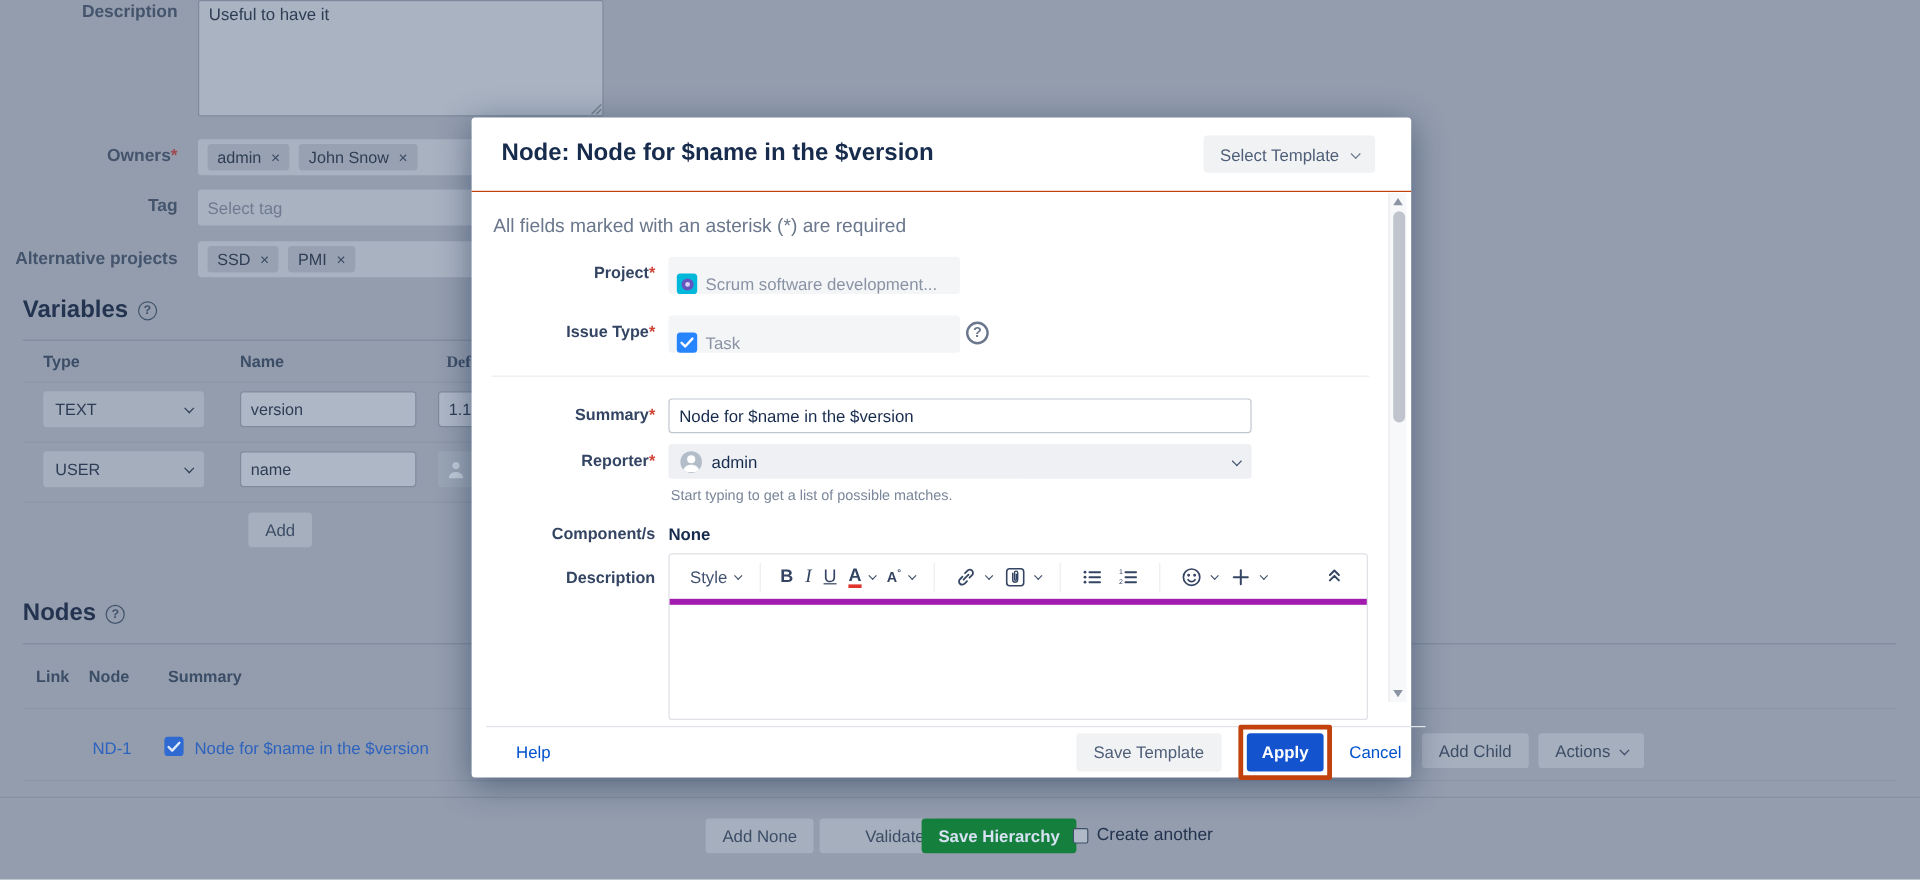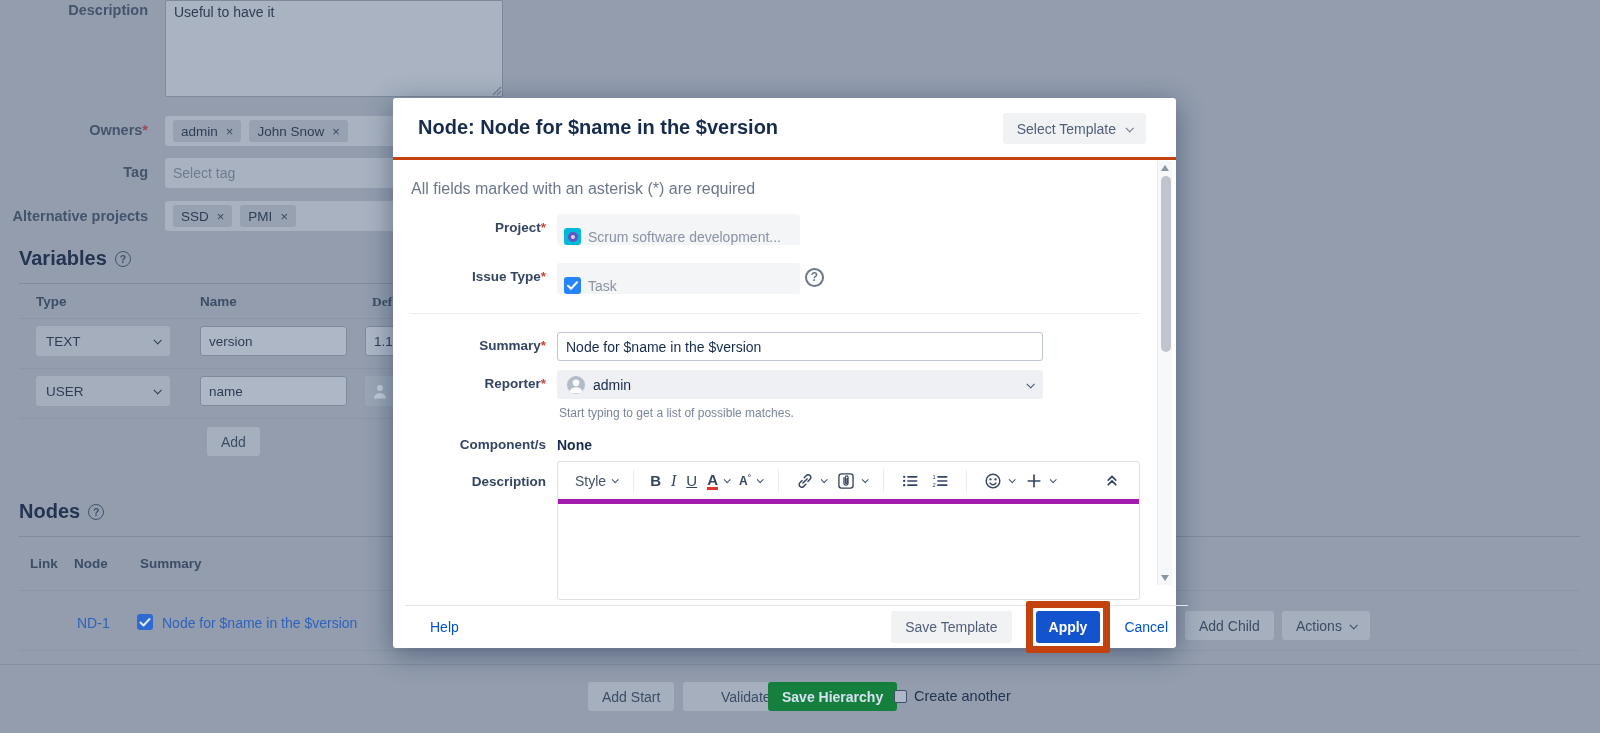--- a/index.html
+++ b/index.html
@@ -25,21 +25,21 @@
   .bg-btn.primary { background:#15803d; color:#d6e1f3; font-weight:700; }
   .chev { display:inline-block; width:6px; height:6px; border-right:1.8px solid currentColor; border-bottom:1.8px solid currentColor; transform:rotate(45deg) translateY(-1px); }
   .bg-link { color:#2e63bd; font-size:14px; text-decoration:none; cursor:pointer; }
   .cbox { display:inline-block; width:16px; height:16px; border-radius:3px; background:#2e6ad2; position:relative; }
   .cbox svg { position:absolute; inset:0; }
   .avatar-sq { position:absolute; width:30px; height:30px; border-radius:3px; background:#9aa5b5; display:flex; align-items:center; justify-content:center; }
   .bg-cbx-empty { position:absolute; width:13px; height:13px; background:#aeb8c6; border:1.5px solid #3f5068; border-radius:2px; }
 
   
   .modal { position:absolute; left:393px; top:98px; width:783px; height:550px; background:#ffffff; border-radius:3px; box-shadow:0 6px 28px rgba(9,30,66,.45); z-index:20; }
-  .modal-header { position:absolute; left:0; top:0; width:100%; height:62px; border-bottom:3px solid #c2410c; }
+  .modal-header { position:absolute; left:0; top:0; width:100%; height:62px; border-bottom:1px solid #c2410c; }
   .modal-title { position:absolute; left:25px; top:18px; font-size:20px; font-weight:700; color:#172b4d; }
   .btn-gray { background:#f1f2f4; border:none; border-radius:3px; color:#505f79; font-size:14px; font-family:"Liberation Sans", sans-serif; display:flex; align-items:center; justify-content:center; gap:10px; cursor:pointer; }
   .select-template { position:absolute; right:30px; top:15px; height:31px; padding:0 14px; }
   .m-note { position:absolute; left:18px; top:82px; font-size:16px; color:#6b778c; }
   .m-label { position:absolute; left:7px; width:146px; text-align:right; font-size:13.5px; font-weight:600; color:#344563; }
   .m-label .req { color:#d04437; }
   .m-disabled { position:absolute; left:164px; width:243px; height:31px; background:#f4f5f7; border-radius:3px; display:flex; align-items:flex-end; gap:7px; padding:0 7px; font-size:14px; color:#8993a4; }
   .m-help { position:absolute; width:19px; height:19px; border:2px solid #6b778c; border-radius:50%; color:#6b778c; font-size:12px; font-weight:700; text-align:center; line-height:15px; }
   .m-div { position:absolute; left:17px; width:731px; height:1px; background:#ebecf0; }
   .m-input { position:absolute; left:164px; width:486px; height:29px; border:1px solid #c1c7d0; border-radius:3px; font-size:14px; color:#172b4d; padding:0 8px; font-family:"Liberation Sans", sans-serif; background:#fff; }
@@ -72,21 +72,21 @@
   .sb-track { position:absolute; left:764px; top:63px; width:15px; height:424px; background:#f7f8f9; border-left:1px solid #ececee; }
   .sb-thumb { position:absolute; left:2.5px; top:15px; width:10px; height:176px; background:#c0c5cd; border-radius:5px; }
   .sb-arrow { position:absolute; left:3px; width:0; height:0; border-left:4.5px solid transparent; border-right:4.5px solid transparent; }
   .sb-up { top:4px; border-bottom:6px solid #8a94a3; }
   .sb-down { bottom:4px; border-top:6px solid #8a94a3; }
   
   .modal-footer { position:absolute; left:12px; top:507px; width:100%; height:43px; border-top:1px solid #e1e4e8; display:flex; align-items:center; padding:0 20px 0 25px; }
   .m-link { color:#0052cc; font-size:14px; text-decoration:none; cursor:pointer; }
   .footer-right { margin-left:auto; display:flex; align-items:center; gap:14px; }
   .save-template { height:32px; padding:0 14px; }
-  .apply-annot { border:7px solid #c2410c; border-radius:2px; padding:3px; }
+  .apply-annot { border:4px solid #c2410c; border-radius:2px; padding:3px; }
   .btn-apply { background:#1453ce; color:#fff; font-weight:700; font-size:14px; border:none; border-radius:3px; height:32px; padding:0 13px; cursor:pointer; font-family:"Liberation Sans", sans-serif; }
 </style>
 </head>
 <body>
 
 <div class="stage">
 
   <div>
 
     <div class="bg-label" style="top:2px;"><span>Description</span></div>
@@ -176,21 +176,21 @@
         </div>
       <div class="bg-btn" style="left:1282px; top:611px;">
           <span>Actions</span>
           <span class="chev"></span>
         </div>
     </div>
     <div class="bg-line" style="left:19px; top:650px; width:1561px; background:#8b96a7;"></div>
     <div class="bg-line" style="left:0; top:664px; width:1600px; background:#85909f;"></div>
 
     <div class="bg-btn" style="left:588px; top:682px;">
-        <span>Add Start</span>
+        <span>Add None</span>
       </div>
     <div class="bg-btn" style="left:683px; top:682px;padding-left:38px;">
         <span>Validate</span>
       </div>
     <div class="bg-btn primary" style="left:768px; top:682px;">
         <span>Save Hierarchy</span>
       </div>
     <span class="bg-cbx-empty" style="left:894px; top:690px;"></span>
     <span style="position:absolute; left:914px; top:688px; font-size:14.5px; color:#23334e;">Create another</span>
   </div>

